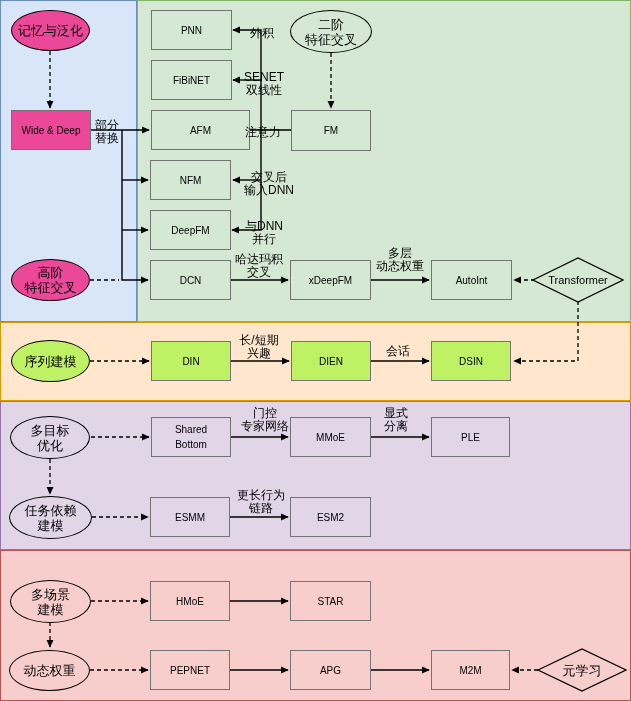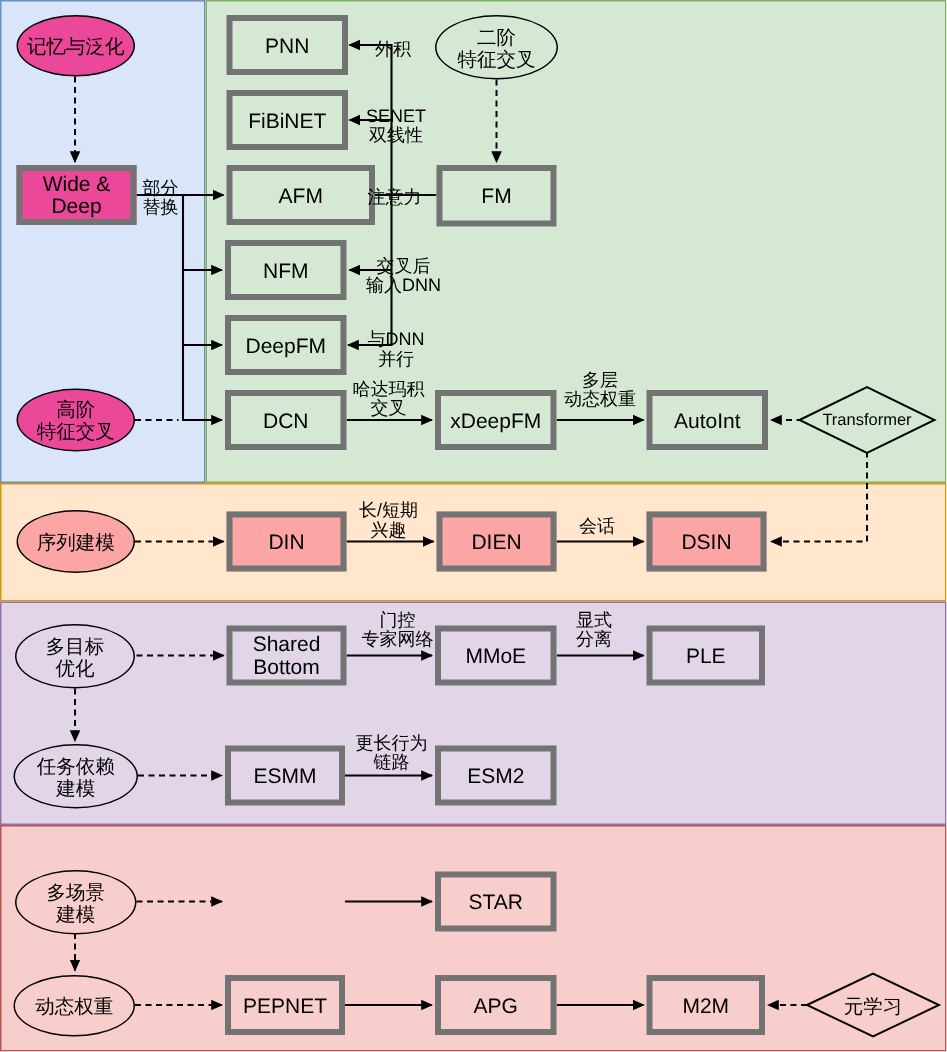--- a/index.html
+++ b/index.html
@@ -17,26 +17,26 @@
   #edges { position:absolute; left:0; top:0; z-index:2; }
   #edges path.s { fill:none; stroke:#000; stroke-width:1.4; }
   #edges path.d { fill:none; stroke:#000; stroke-width:1.3; stroke-dasharray:4 3; }
   #edges polygon.shape { stroke:#000; stroke-width:1.3; }
 
   .node {
     position:absolute; box-sizing:border-box; z-index:3;
     display:flex; align-items:center; justify-content:center;
     text-align:center; white-space:pre-line; line-height:15px;
   }
-  .box     { border:4px solid #737373; font-size:14px; }
+  .box     { border:1px solid #737373; font-size:10px; }
   .ellipse { border:1px solid #000; border-radius:50%; font-size:13px; }
   .dlabel  { z-index:4; background:transparent; }
   .bg-blue   { background:#ec4899; }
   .bg-green  { background:#d5e8d4; }
-  .bg-orange { background:#fca5a5; }
+  .bg-orange { background:#bef264; }
   .bg-purple { background:#e1d5e7; }
   .bg-red    { background:#f8cecc; }
 
   .elabel {
     position:absolute; z-index:4; transform:translate(-50%,-50%);
     font-size:12px; line-height:13px; text-align:center; white-space:pre-line;
   }
 </style>
 </head>
 <body>
@@ -120,20 +120,21 @@
   <div class="node box bg-green" style="left:431px;top:260px;width:81px;height:40px;">AutoInt</div>
   <div class="node box bg-orange" style="left:151px;top:341px;width:80px;height:40px;">DIN</div>
   <div class="node box bg-orange" style="left:291px;top:341px;width:80px;height:40px;">DIEN</div>
   <div class="node box bg-orange" style="left:431px;top:341px;width:80px;height:40px;">DSIN</div>
   <div class="node box bg-purple" style="left:151px;top:417px;width:80px;height:40px;">Shared
 Bottom</div>
   <div class="node box bg-purple" style="left:290px;top:417px;width:81px;height:40px;">MMoE</div>
   <div class="node box bg-purple" style="left:431px;top:417px;width:79px;height:40px;">PLE</div>
   <div class="node box bg-purple" style="left:150px;top:497px;width:80px;height:40px;">ESMM</div>
   <div class="node box bg-purple" style="left:290px;top:497px;width:81px;height:40px;">ESM2</div>
+  <div class="node box bg-red" style="left:150px;top:581px;width:80px;height:40px;">HMoE</div>
   <div class="node box bg-red" style="left:290px;top:581px;width:81px;height:40px;">STAR</div>
   <div class="node box bg-red" style="left:150px;top:650px;width:80px;height:40px;">PEPNET</div>
   <div class="node box bg-red" style="left:290px;top:650px;width:81px;height:40px;">APG</div>
   <div class="node box bg-red" style="left:431px;top:650px;width:79px;height:40px;">M2M</div>
 
   <div class="node dlabel" style="left:538px;top:268px;width:80px;height:24px;font-size:11px;">Transformer</div>
   <div class="node dlabel" style="left:542px;top:658px;width:80px;height:24px;font-size:13px;">元学习</div>
 
   <div class="elabel" style="left:107px;top:132px;">部分
 替换</div>

